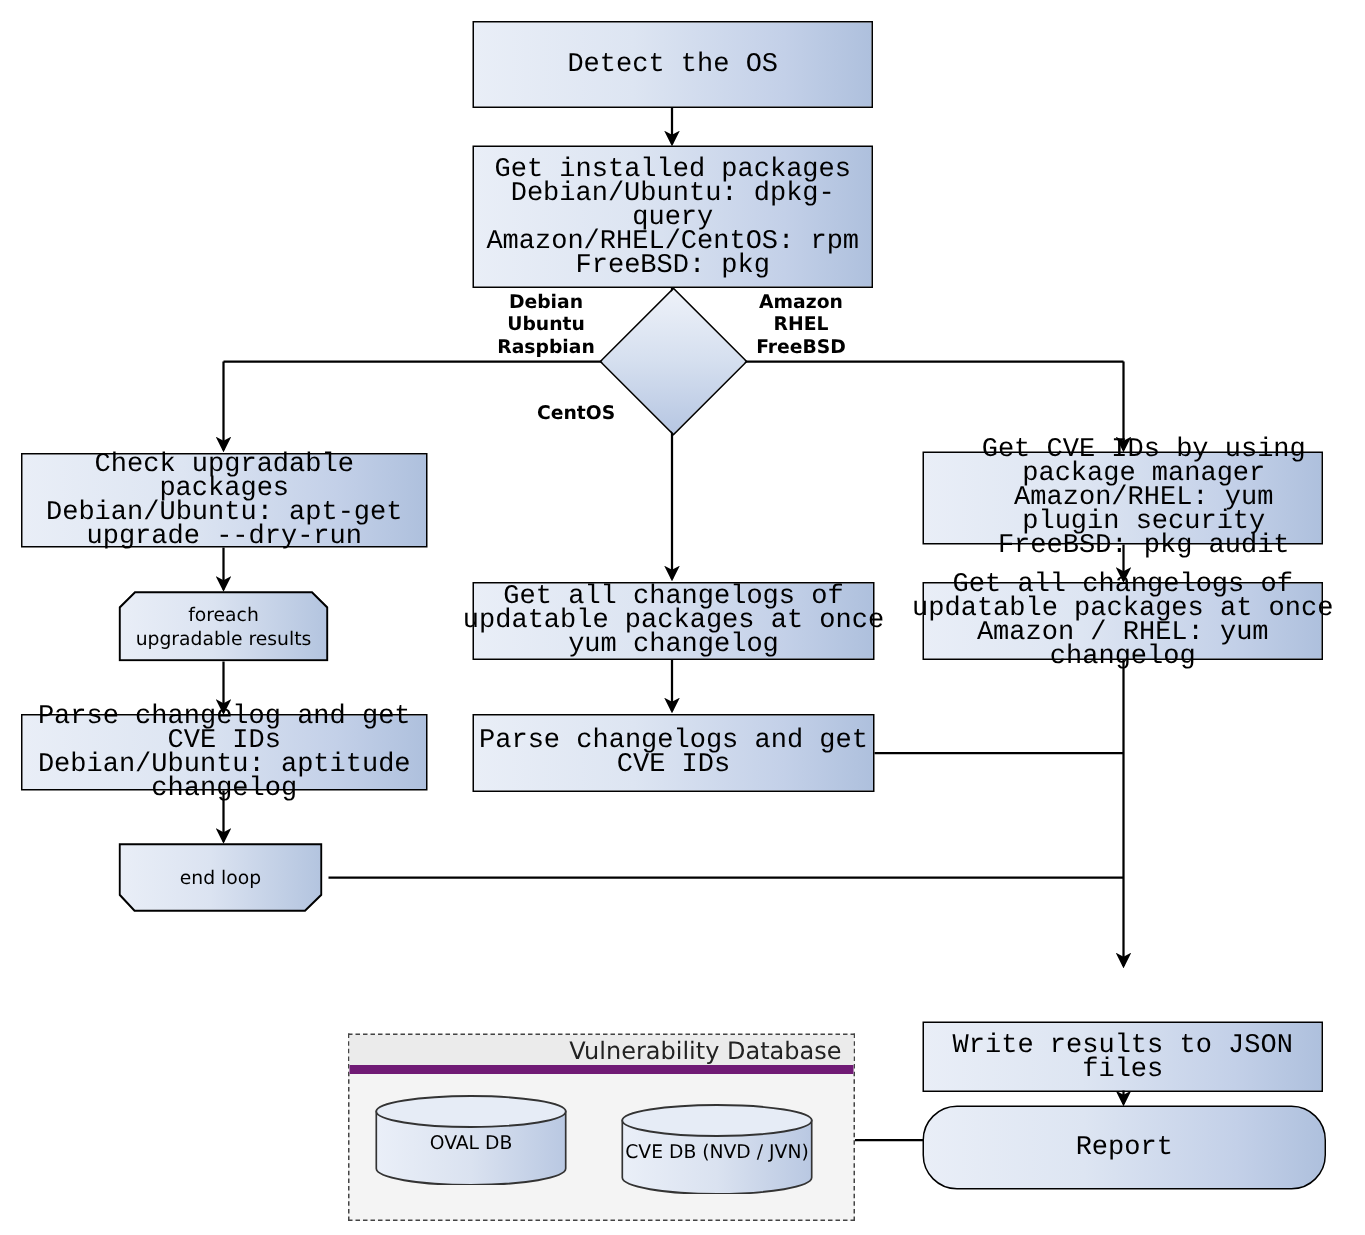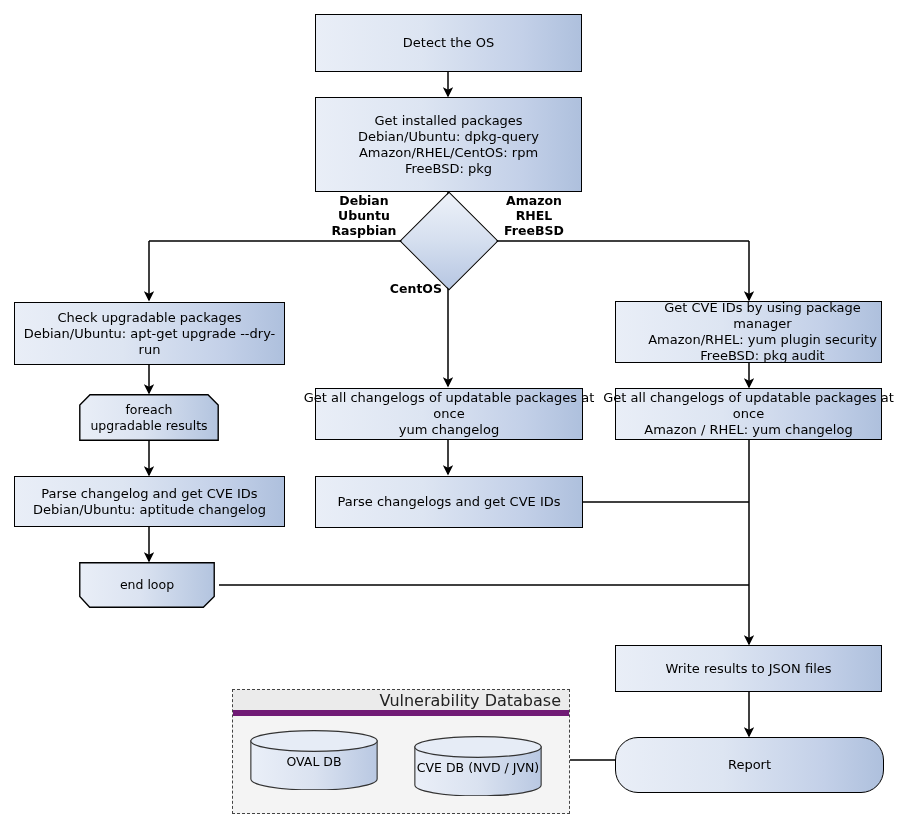--- a/index.html
+++ b/index.html
@@ -28,23 +28,24 @@
   }
   .node {
     position: absolute;
     box-sizing: border-box;
     border: 1.4px solid #000000;
     background: linear-gradient(to right, #e9eef7 0%, #dde5f2 40%, #c3d0e8 78%, #aec0dd 100%);
     display: flex;
     align-items: center;
     justify-content: center;
     text-align: center;
-    font-size: 13px;
+    font-size: 18px;
     line-height: 16px;
     white-space: nowrap;
+    font-family: Liberation Mono, monospace;
   }
   .node .txt {
     display: block;
     white-space: pre-line;
   }
   .node.overflow {
     overflow: visible;
   }
   .node.overflow .txt {
     position: absolute;
@@ -193,21 +194,21 @@
   <div class="diamond" style="left:414px; top:206px;"></div>
 
   <div class="edge-label" style="left:316px; top:193px; width:96px; text-align:center;">Debian
 Ubuntu
 Raspbian</div>
 
   <div class="edge-label" style="left:486px; top:193px; width:96px; text-align:center;">Amazon
 RHEL
 FreeBSD</div>
 
-  <div class="edge-label" style="left:358px; top:281px; width:84px; text-align:right;">CentOS</div>
+  <div class="edge-label" style="left:358px; top:267px; width:84px; text-align:left;">CentOS</div>
 
   <div class="node" style="left:14px; top:302px; width:271px; height:63px;">
     <span class="txt">Check upgradable packages
 Debian/Ubuntu: apt-get upgrade --dry-run</span>
   </div>
 
   <div class="loopbox" style="left:79px; top:394px; width:140px; height:47px;">
     <svg class="shape" viewBox="0 0 140 47" preserveAspectRatio="none" xmlns="http://www.w3.org/2000/svg">
       <defs>
         <linearGradient id="gradLoopA" x1="0" y1="0" x2="1" y2="0">
@@ -254,21 +255,21 @@
     <span class="txt">Get CVE IDs by using package manager
 Amazon/RHEL: yum plugin security
 FreeBSD: pkg audit</span>
   </div>
 
   <div class="node overflow" style="left:615px; top:388px; width:267px; height:52px;">
     <span class="txt">Get all changelogs of updatable packages at once
 Amazon / RHEL: yum changelog</span>
   </div>
 
-  <div class="node" style="left:615px; top:645px; width:267px; height:47px;text-align:right;">
+  <div class="node" style="left:615px; top:681px; width:267px; height:47px;">
     <span class="txt">Write results to JSON files</span>
   </div>
 
   <div class="node" style="left:615px; top:737px; width:269px; height:56px;border-radius:23px;">
     <span class="txt">Report</span>
   </div>
 
   <div class="container-box" style="left:232px; top:689px; width:338px; height:125px;">
     <div class="container-head">
       <span>Vulnerability Database</span>

